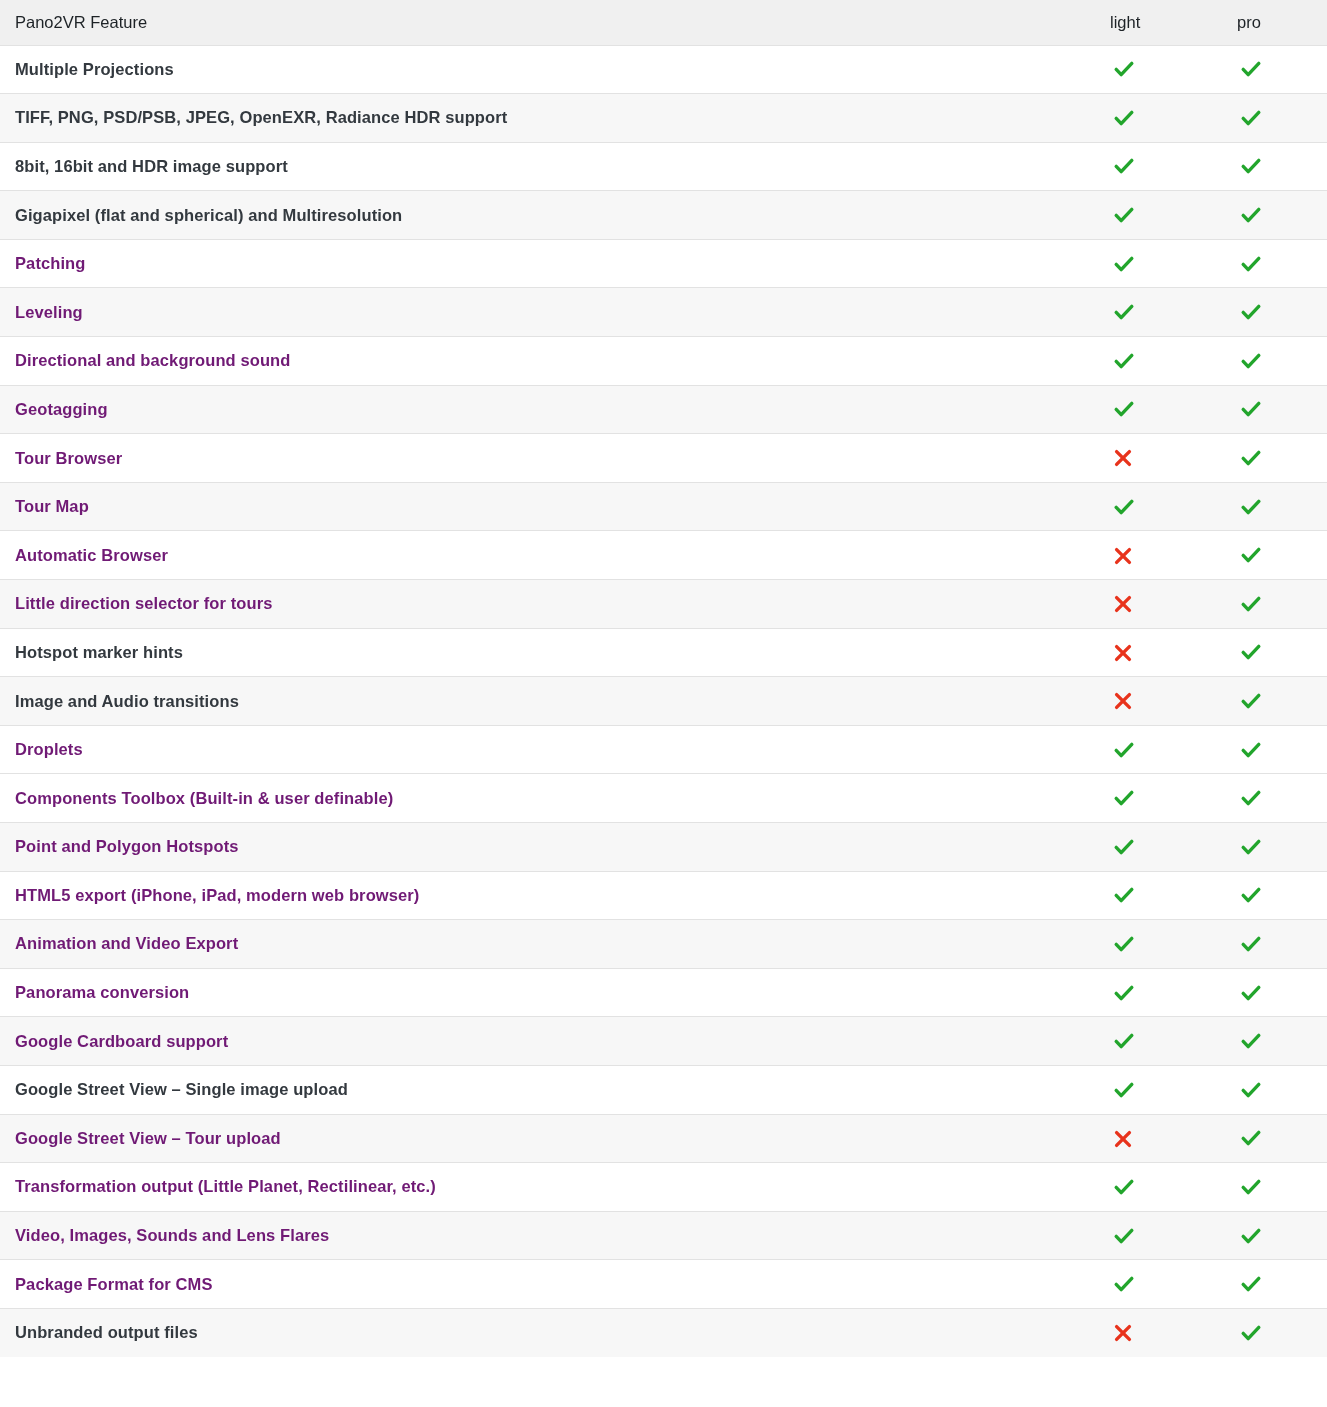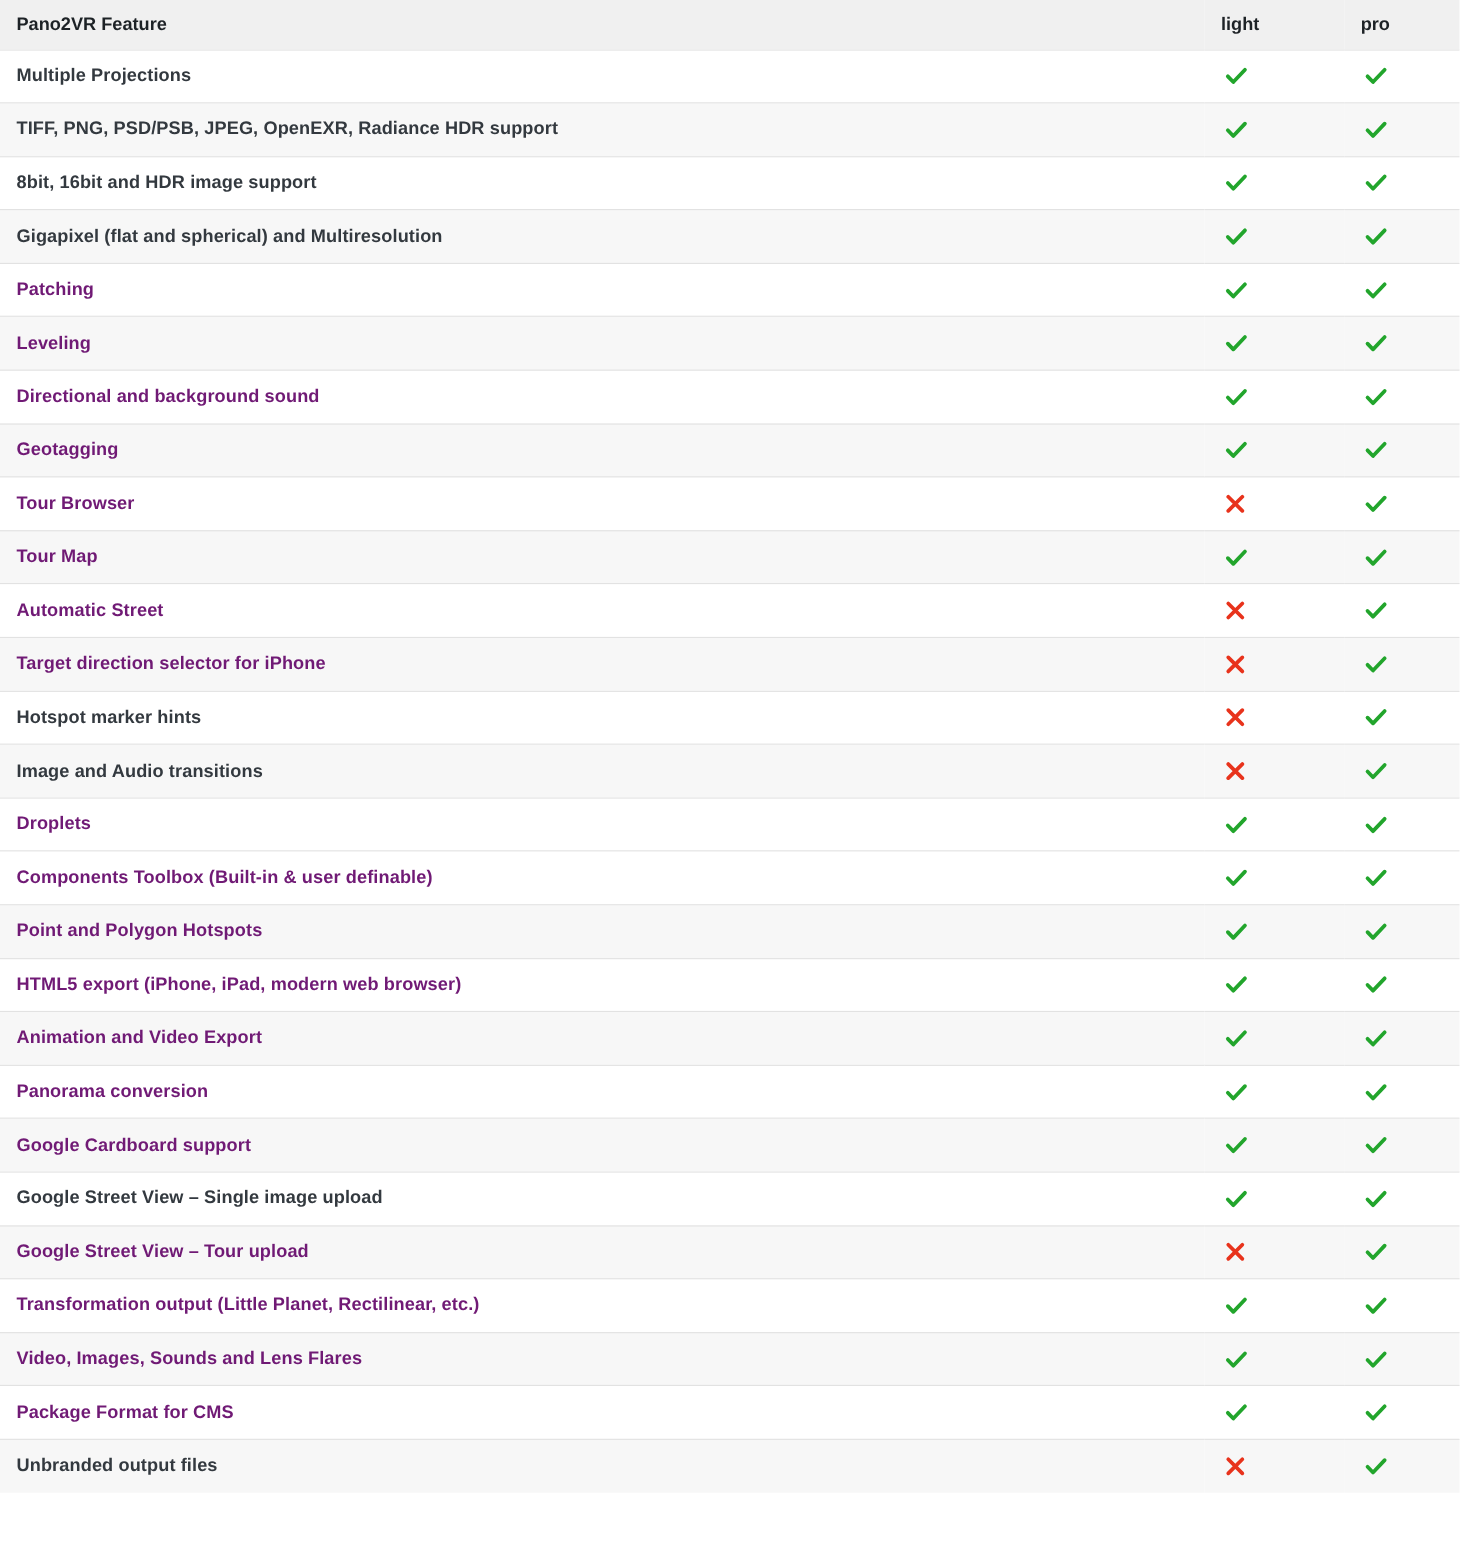--- a/index.html
+++ b/index.html
@@ -25,21 +25,21 @@
   .feature-table col.col-light   { width: 127px; }
   .feature-table col.col-pro     { width: 105px; }
 
   thead th {
     background: #f0f0f0;
     height: 45px;
     padding: 0 0 0 15px;
     text-align: left;
     vertical-align: middle;
     font-size: 16.5px;
-    font-weight: bold;
+    font-weight: normal;
     color: #1d2226;
     border: none;
     box-sizing: border-box;
   }
   thead th.th-light { padding-left: 15px; }
   thead th.th-pro   { padding-left: 15px; }
 
   tbody tr {
     height: 48.6px;
   }
@@ -179,30 +179,30 @@
       <tr class="row-even">
         <td class="cell-feature is-link">Tour Map</td>
         <td class="cell-mark"><span class="mark"><svg width="22" height="22" viewBox="0 0 22 22" aria-hidden="true">
               <path d="M3.2 11.4 L8.2 16.6 L18.8 5.4" fill="none" stroke="#22a52c" stroke-width="3.4" stroke-linecap="round" stroke-linejoin="round"></path>
             </svg></span></td>
         <td class="cell-mark"><span class="mark"><svg width="22" height="22" viewBox="0 0 22 22" aria-hidden="true">
               <path d="M3.2 11.4 L8.2 16.6 L18.8 5.4" fill="none" stroke="#22a52c" stroke-width="3.4" stroke-linecap="round" stroke-linejoin="round"></path>
             </svg></span></td>
       </tr>
       <tr class="row-odd">
-        <td class="cell-feature is-link">Automatic Street</td>
-        <td class="cell-mark"><span class="mark"><svg width="20" height="20" viewBox="0 0 20 20" aria-hidden="true">
-              <path d="M3.6 3.6 L16.4 16.4 M16.4 3.6 L3.6 16.4" fill="none" stroke="#e8331c" stroke-width="3.4" stroke-linecap="round"></path>
-            </svg></span></td>
-        <td class="cell-mark"><span class="mark"><svg width="22" height="22" viewBox="0 0 22 22" aria-hidden="true">
-              <path d="M3.2 11.4 L8.2 16.6 L18.8 5.4" fill="none" stroke="#22a52c" stroke-width="3.4" stroke-linecap="round" stroke-linejoin="round"></path>
-            </svg></span></td>
-      </tr>
-      <tr class="row-even">
-        <td class="cell-feature is-link">Target direction selector for iPhone</td>
+        <td class="cell-feature is-link">Automatic Browser</td>
+        <td class="cell-mark"><span class="mark"><svg width="20" height="20" viewBox="0 0 20 20" aria-hidden="true">
+              <path d="M3.6 3.6 L16.4 16.4 M16.4 3.6 L3.6 16.4" fill="none" stroke="#e8331c" stroke-width="3.4" stroke-linecap="round"></path>
+            </svg></span></td>
+        <td class="cell-mark"><span class="mark"><svg width="22" height="22" viewBox="0 0 22 22" aria-hidden="true">
+              <path d="M3.2 11.4 L8.2 16.6 L18.8 5.4" fill="none" stroke="#22a52c" stroke-width="3.4" stroke-linecap="round" stroke-linejoin="round"></path>
+            </svg></span></td>
+      </tr>
+      <tr class="row-even">
+        <td class="cell-feature is-link">Little direction selector for tours</td>
         <td class="cell-mark"><span class="mark"><svg width="20" height="20" viewBox="0 0 20 20" aria-hidden="true">
               <path d="M3.6 3.6 L16.4 16.4 M16.4 3.6 L3.6 16.4" fill="none" stroke="#e8331c" stroke-width="3.4" stroke-linecap="round"></path>
             </svg></span></td>
         <td class="cell-mark"><span class="mark"><svg width="22" height="22" viewBox="0 0 22 22" aria-hidden="true">
               <path d="M3.2 11.4 L8.2 16.6 L18.8 5.4" fill="none" stroke="#22a52c" stroke-width="3.4" stroke-linecap="round" stroke-linejoin="round"></path>
             </svg></span></td>
       </tr>
       <tr class="row-odd">
         <td class="cell-feature">Hotspot marker hints</td>
         <td class="cell-mark"><span class="mark"><svg width="20" height="20" viewBox="0 0 20 20" aria-hidden="true">

